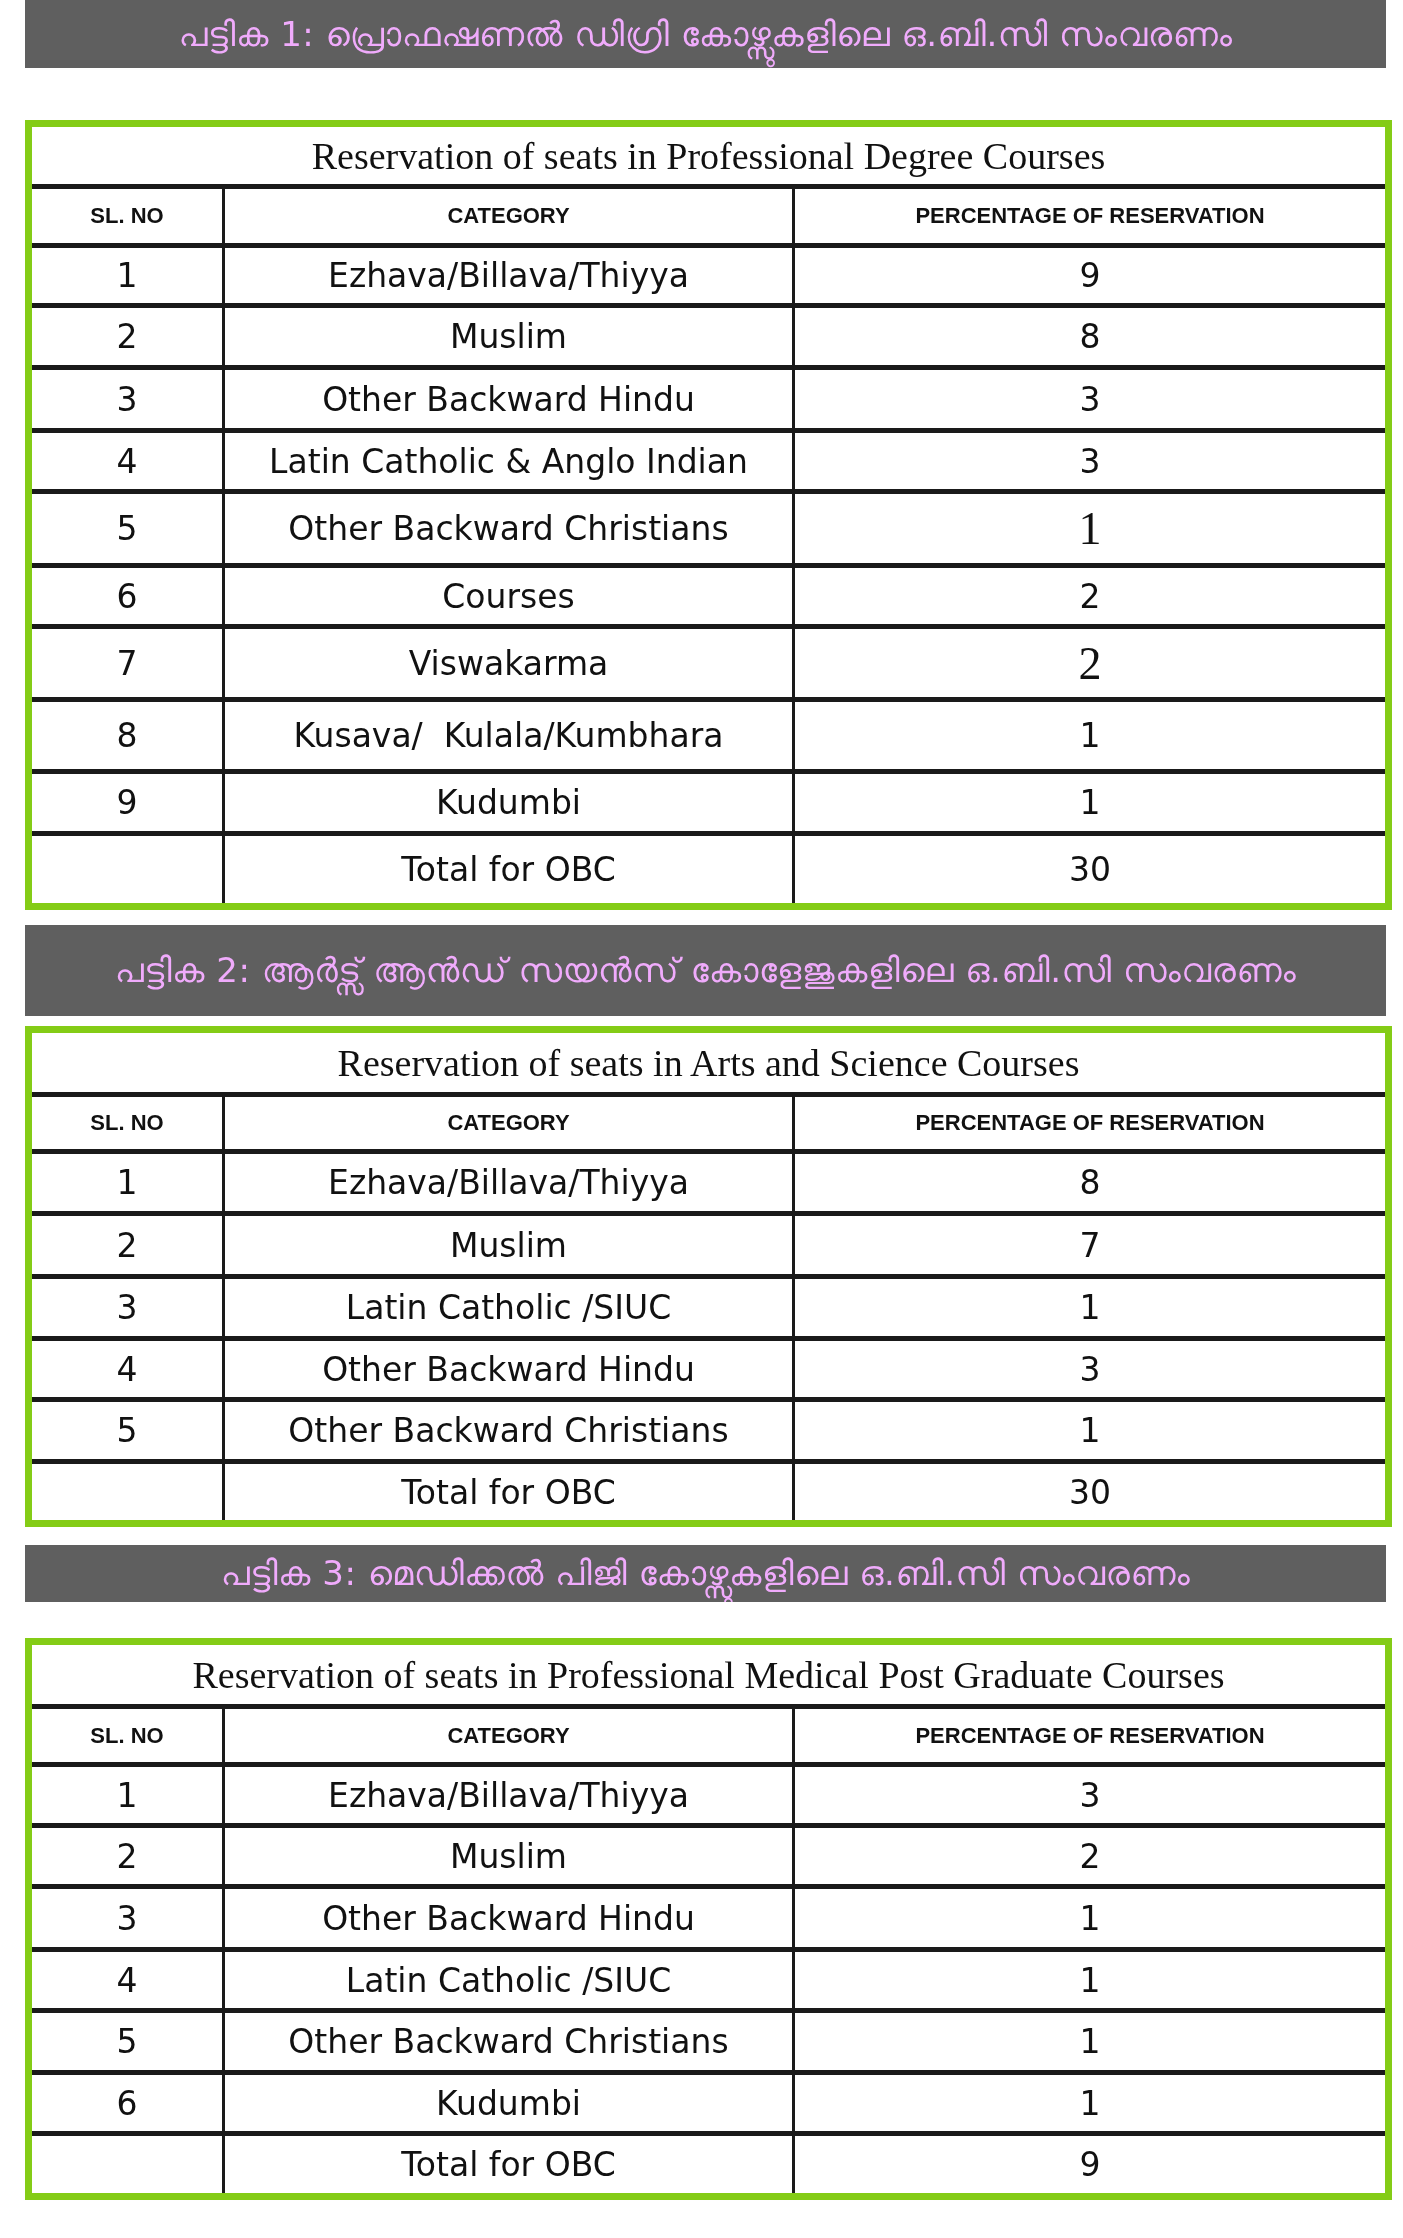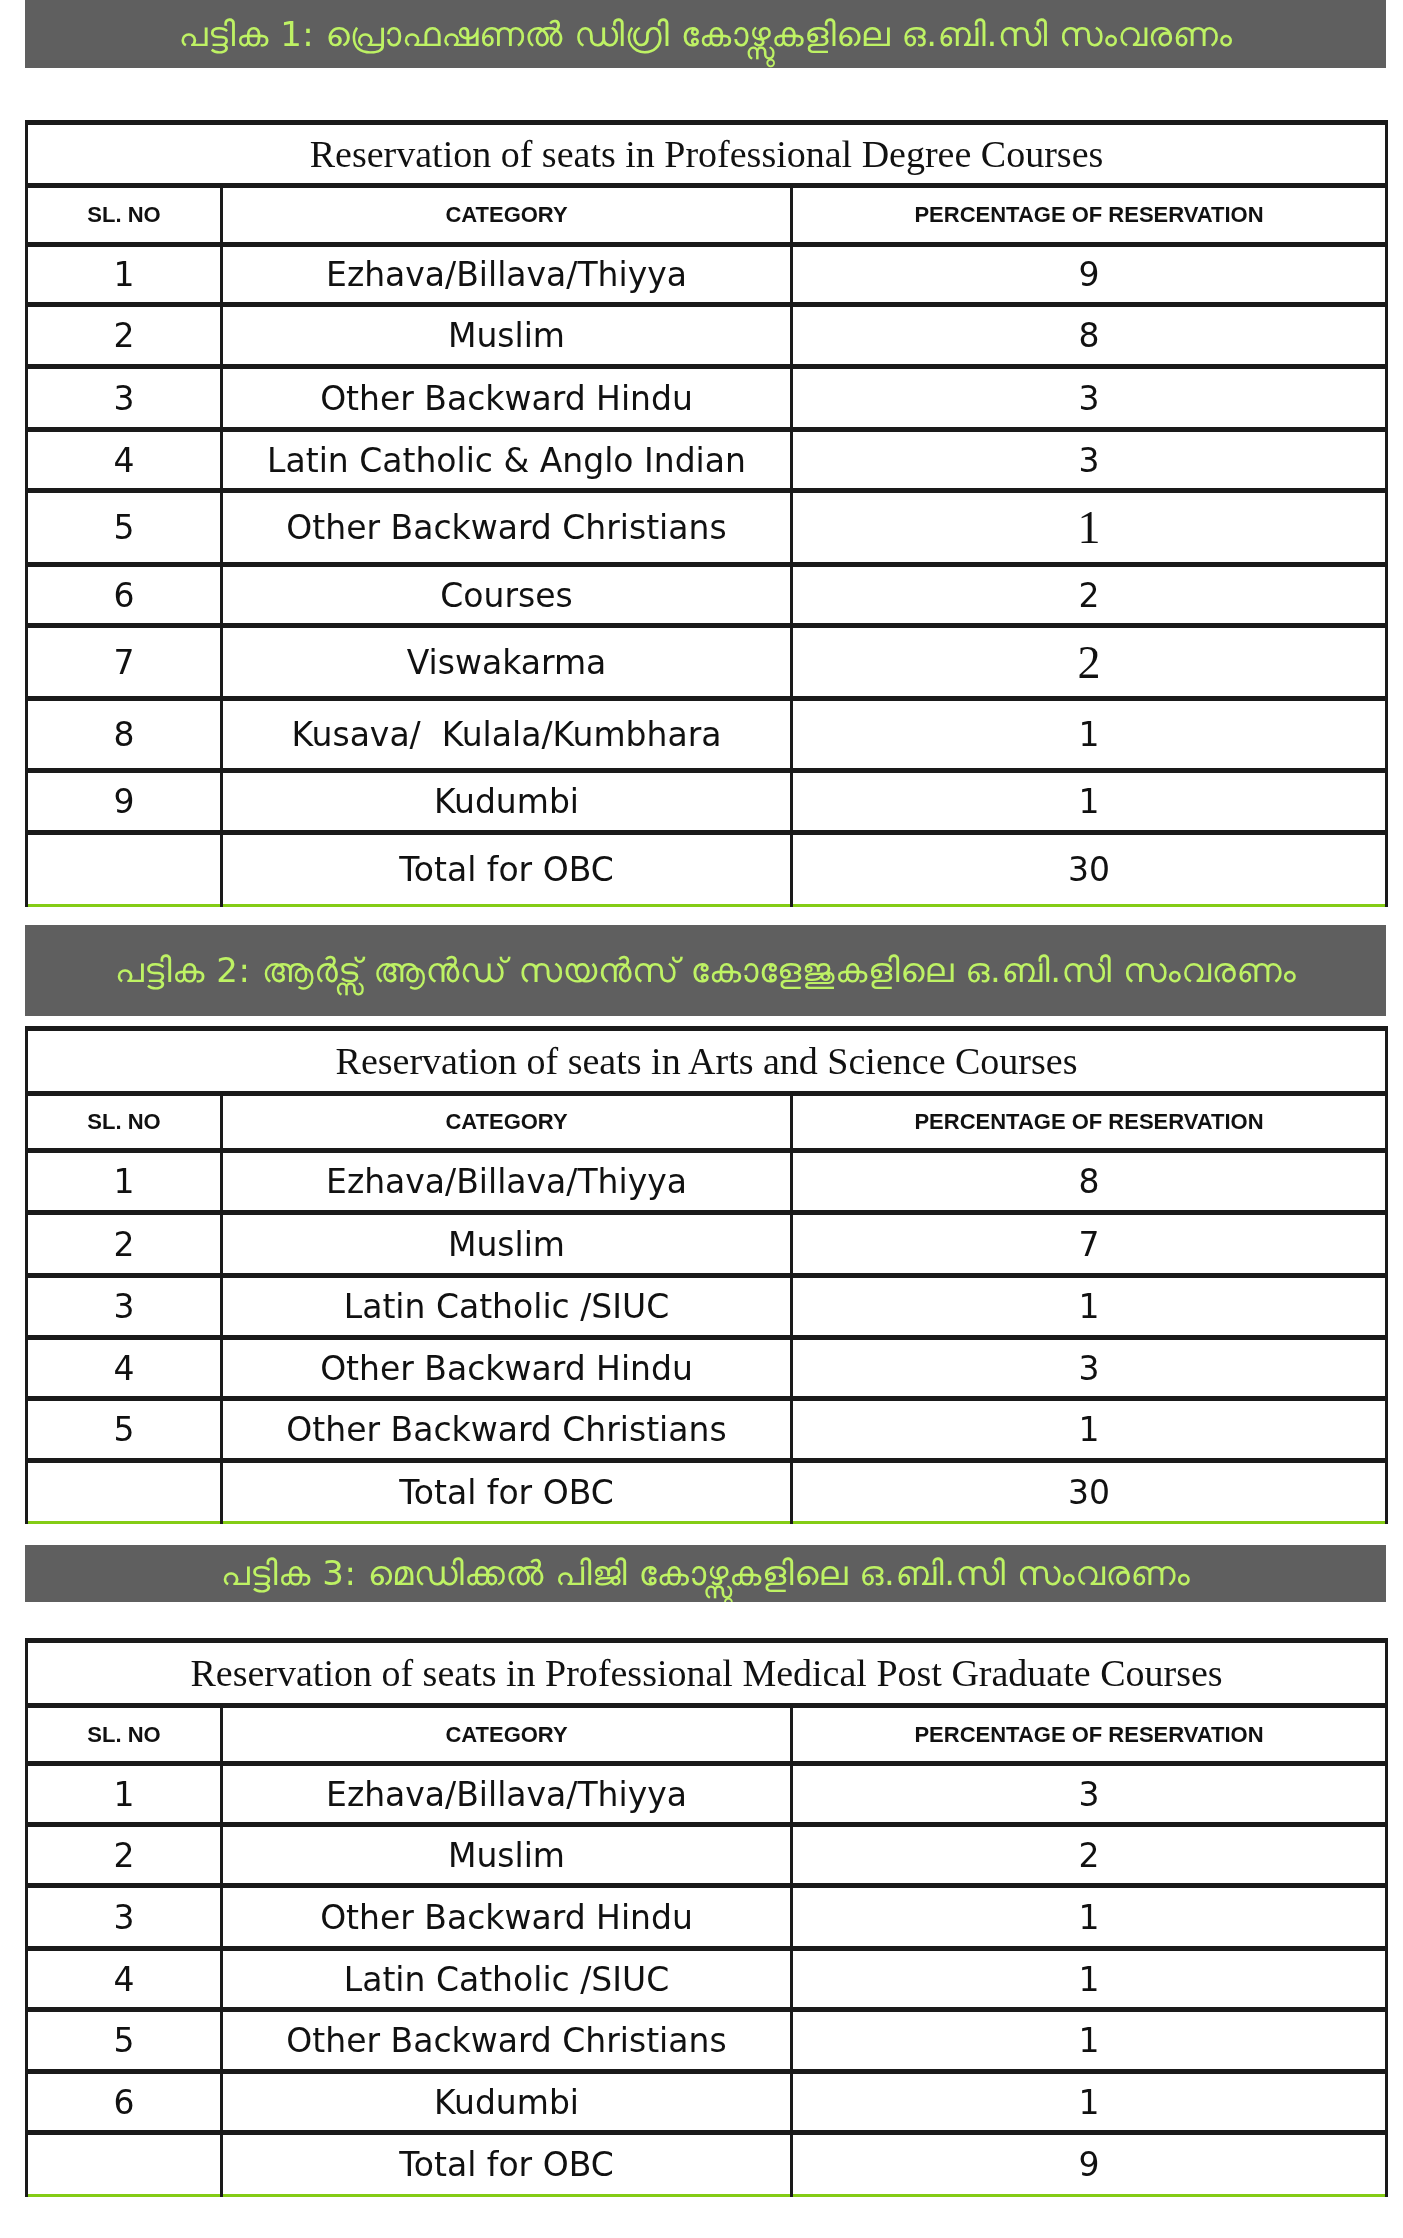--- a/index.html
+++ b/index.html
@@ -1,27 +1,27 @@
 <!DOCTYPE html>
 <html><head>
 <meta charset="utf-8">
 <style>
   html, body { margin: 0; padding: 0; background: #ffffff; }
   body { width: 1403px; height: 2238px; position: relative; overflow: hidden; }
   .banner {
     position: absolute; left: 25px; width: 1361px;
-    background: #5f5f5f; color: #bef264;
+    background: #5f5f5f; color: #f0abfc;
     display: flex; align-items: center; justify-content: center;
     font-family: "DejaVu Sans", sans-serif; font-size: 34px; letter-spacing: 0.5px;
     white-space: nowrap; overflow: hidden;
   }
   table.res {
     position: absolute; left: 25px; width: 1360px;
     border-collapse: collapse; table-layout: fixed;
-    border: 3px solid #84cc16;
+    border: 7px solid #84cc16;
     padding-left: 32px;
   }
   table.res td, table.res th {
     border-left: 3px solid #1a1a1a; border-right: 3px solid #1a1a1a;
     border-top: 5px solid #1a1a1a; border-bottom: 2px solid #1a1a1a;
     text-align: center; vertical-align: middle; padding: 0;
     color: #111111;
   }
   .title-cell {
     font-family: "Liberation Serif", "DejaVu Serif", serif; font-size: 38px; font-weight: normal;

